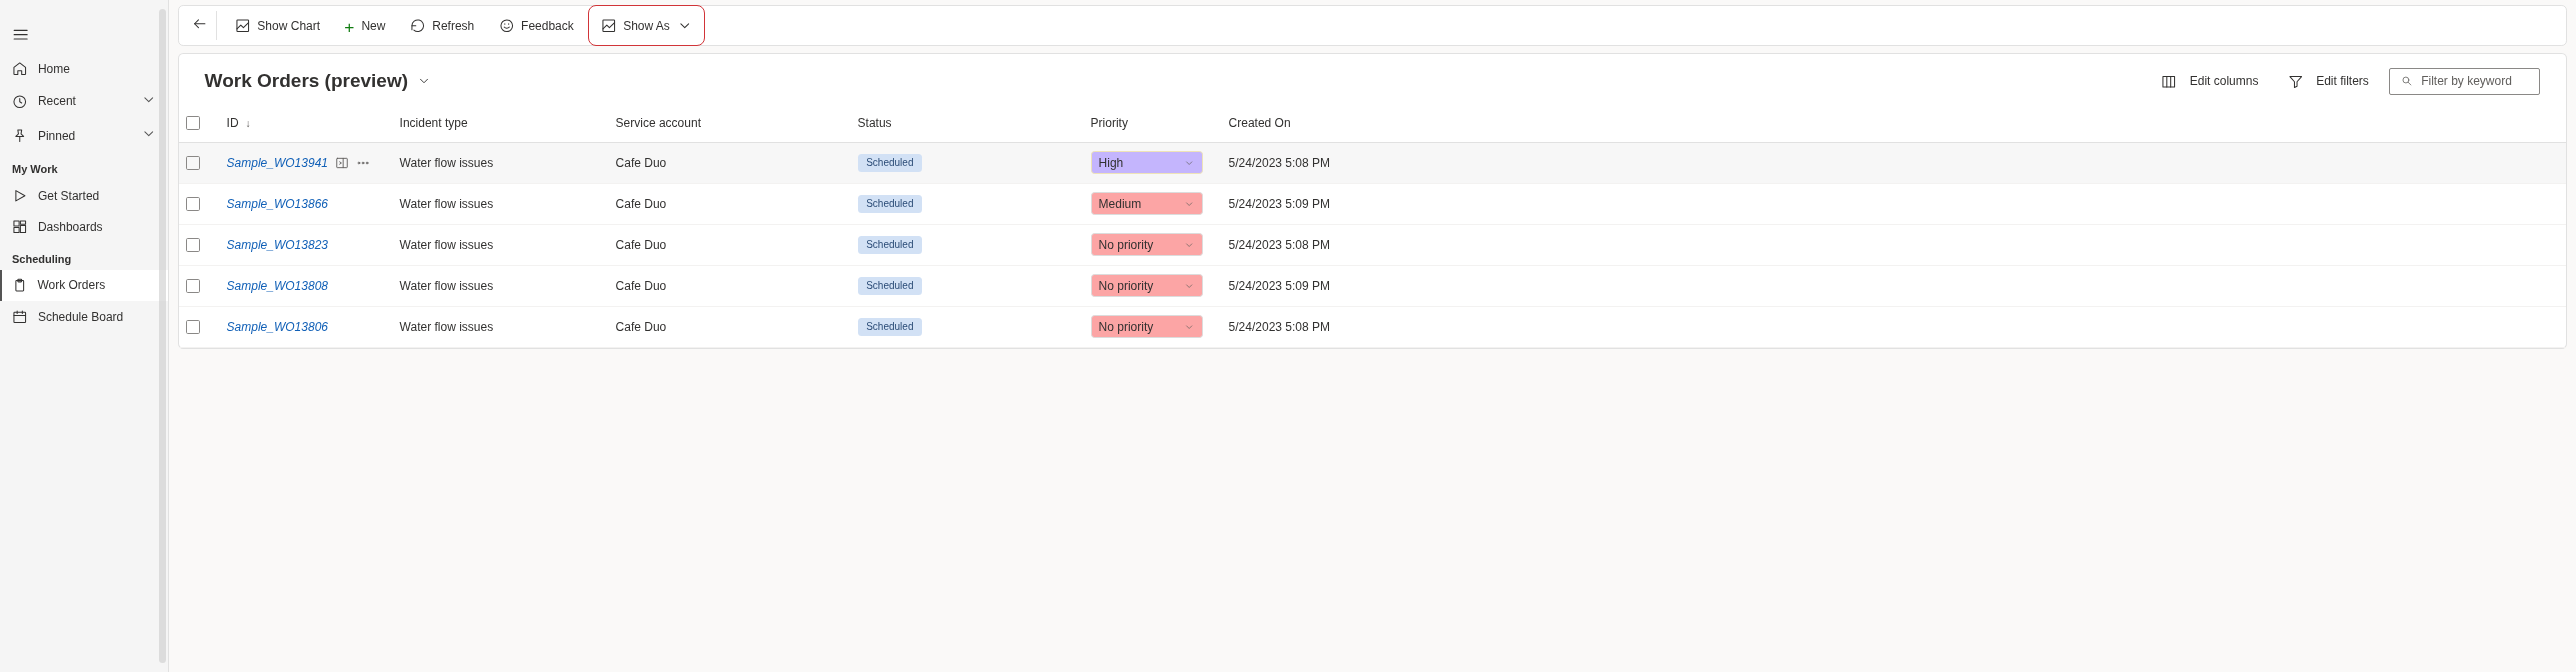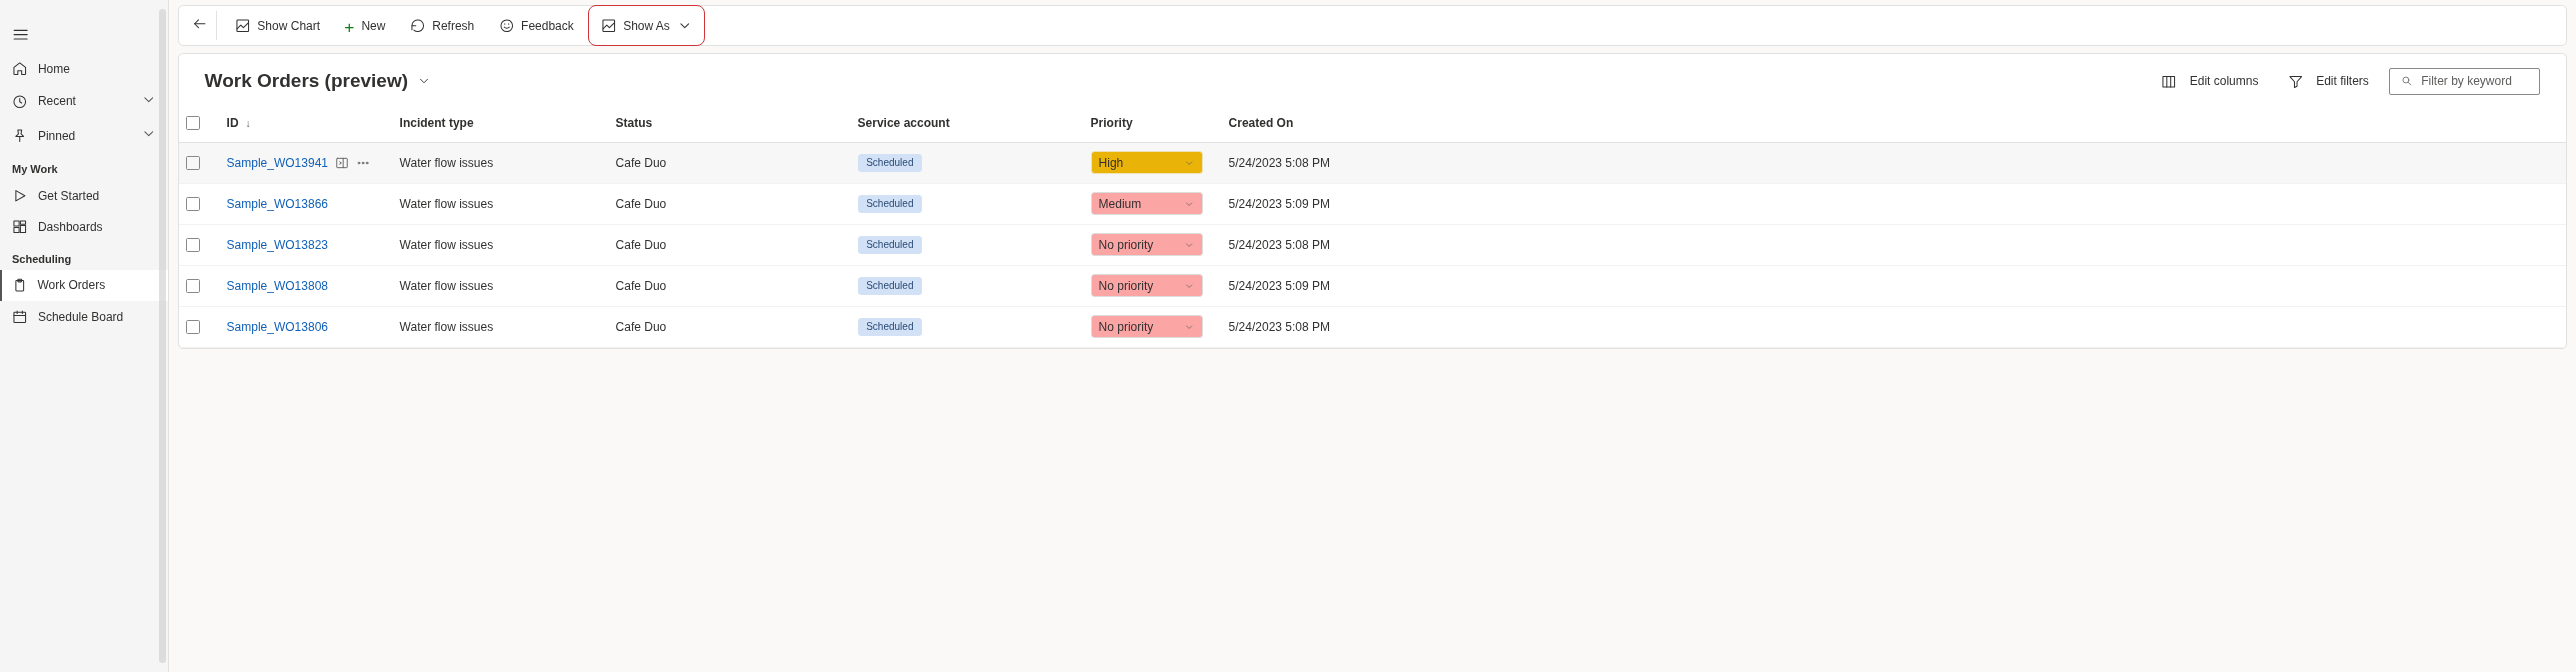--- a/index.html
+++ b/index.html
@@ -35,32 +35,32 @@
     .viewhdr .title { font-size: 19px; font-weight: 600; display: flex; align-items: center; gap: 8.6px; cursor: pointer; }
     .viewhdr .spacer { flex: 1; }
     .hdr-action { display: flex; align-items: center; gap: 13px; padding: 5.2px 8.6px; cursor: pointer; color: #323130; border-radius: 3.5px; }
     .filterbox { display: flex; align-items: center; gap: 8.6px; border: 0.9px solid #8a8886; border-radius: 2px; padding: 5.2px 10.4px; width: 151px; color: #605e5c; }
     .filterbox input { border: none; outline: none; font-size: 12px; width: 100%; color: #323130; background: transparent; }
     .filterbox input::placeholder { color: #605e5c; }
 
     
     .grid { margin: 0 8.6px; background: #fff; border: 0.9px solid #e1e1e1; border-top: none; border-radius: 0 0 5.2px 5.2px; }
     .thead, .trow { display: grid; grid-template-columns: 41px 173px 216px 242px 233px 138px 207px; align-items: center; }
-    .thead { border-bottom: 0.9px solid #e1e1e1; font-weight: 700; height: 38px; }
+    .thead { border-bottom: 0.9px solid #e1e1e1; font-weight: 400; height: 38px; }
     .thead .cell { padding: 8.6px 7px; white-space: nowrap; }
     .trow { height: 41px; border-bottom: 0.9px solid #f3f2f1; }
     .trow.hover { background: #f7f7f7; }
     .cell { padding: 0 7px; white-space: nowrap; overflow: hidden; text-overflow: ellipsis; display: flex; align-items: center; gap: 7px; }
     .chk { width: 14px; height: 14px; border: 0.9px solid #8a8886; border-radius: 1.7px; display: inline-block; }
-    .idlink { color: #1160b7; cursor: pointer; }
+    .idlink { color: #1160b7; cursor: pointer; font-style: italic; }
     .rowicons { display: inline-flex; gap: 7px; color: #605e5c; }
     .rowicons svg { width: 14px; height: 14px; }
     .badge { background: #d2e1f5; color: #2b4c77; padding: 3.5px 8.6px; border-radius: 3.5px; font-size: 10px; }
     .prio { display: flex; align-items: center; justify-content: space-between; background: #fca5a5; border: 0.9px solid #dcdcdc; border-radius: 3.5px; padding: 3.5px 7px; width: 112px; cursor: pointer; }
-    .prio.high { background: #eab308; border-color: #eee3b8; }
+    .prio.high { background: #c4b5fd; border-color: #eee3b8; }
     .prio svg { width: 10.4px; height: 10.4px; color: #605e5c; }
     .sortarrow { font-size: 10.4px; color: #605e5c; }
 
     svg { stroke: currentColor; fill: none; stroke-width: 1.6; stroke-linecap: round; stroke-linejoin: round; }
   </style>
 </head>
 <body>
 
 <div class="layout">
 
@@ -224,24 +224,24 @@
             <span class="chk"></span>
           </div>
         <div class="cell">
             <span>ID</span> 
             <span class="sortarrow">↓</span>
           </div>
         <div class="cell">
             <span>Incident type</span>
           </div>
         <div class="cell">
+            <span>Service account</span>
+          </div>
+        <div class="cell">
             <span>Status</span>
-          </div>
-        <div class="cell">
-            <span>Service account</span>
           </div>
         <div class="cell">
             <span>Priority</span>
           </div>
         <div class="cell">
             <span>Created On</span>
           </div>
       </div>
       <div id="rows">
           <div class="trow hover">

